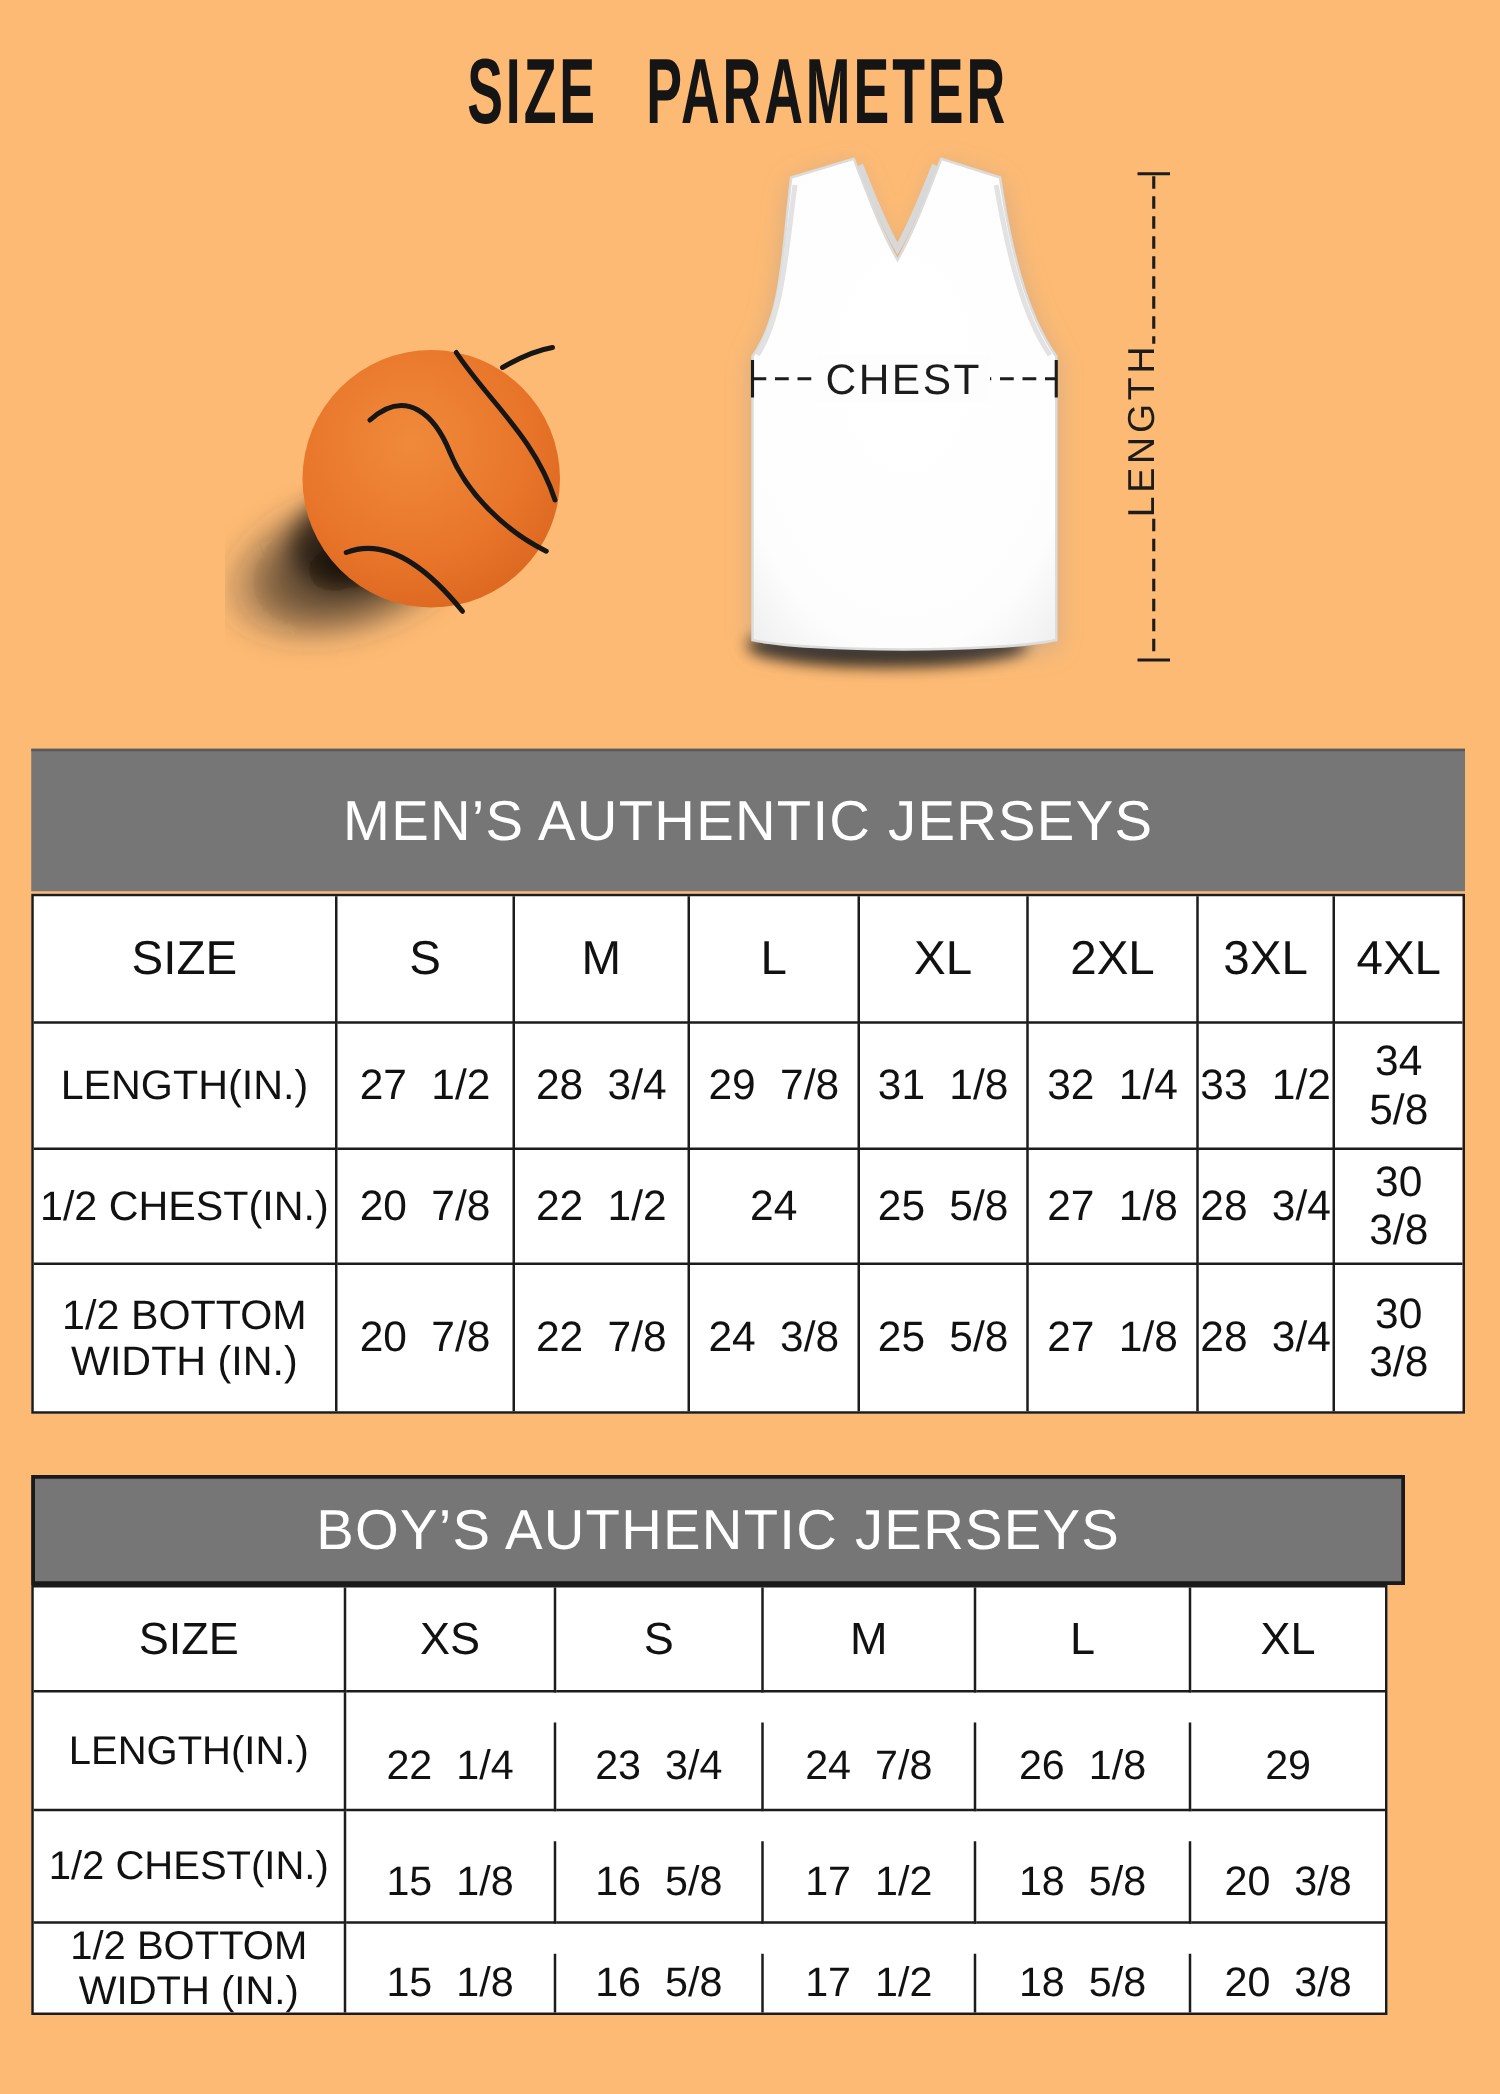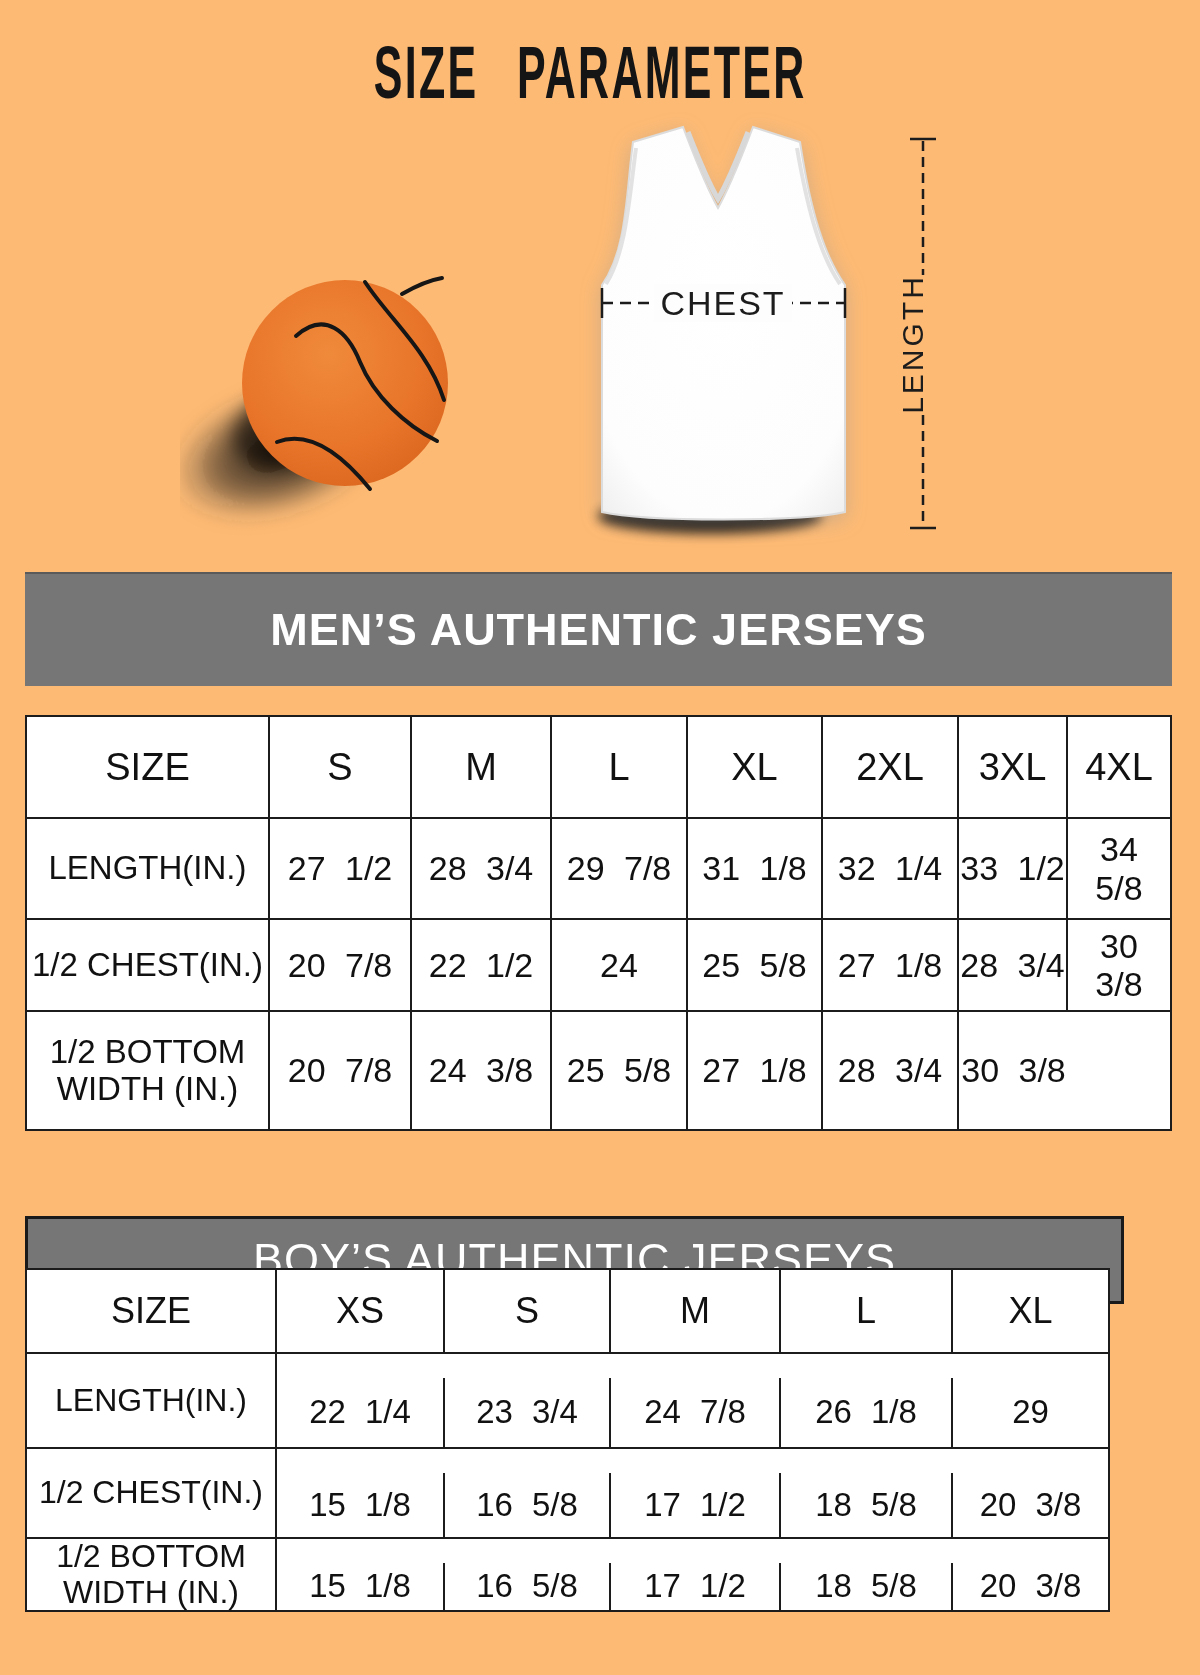--- a/index.html
+++ b/index.html
@@ -30,27 +30,27 @@
     text-align:center;white-space:pre-line;line-height:1.12;
   }
   .cell.last-col{border-right:none;}
   .cell.last-row{border-bottom:none;}
   .mens .size-head{font-size:38px;}
   .mens .row-label{font-size:33px;}
   .mens .val{font-size:34px;word-spacing:10px;}
   .boys .size-head{font-size:36px;}
   .boys .row-label{font-size:32px;}
   .boys .val{font-size:33px;word-spacing:10px;margin-top:24px;}
-  #mens-band{left:25px;top:572px;width:1147px;height:114px;border-top:2px solid #5a5a5a;font-weight:bold;}
+  #mens-band{left:25px;top:599px;width:1147px;height:114px;border-top:2px solid #5a5a5a;}
   #mens-table{
     left:25px;top:715px;width:1147px;height:416px;
     grid-template-columns:243px 142px 140px 136px 135px 136px 109px 102px;
     grid-template-rows:102px 101px 92px 117px;
   }
-  #boys-band{left:25px;top:1180px;width:1099px;height:88px;border:3px solid #1a1a1a;margin-top:36px;}
+  #boys-band{left:25px;top:1180px;width:1099px;height:88px;border:3px solid #1a1a1a;}
   #boys-table{
     left:25px;top:1268px;width:1085px;height:344px;
     grid-template-columns:250px 168px 166px 170px 172px 155px;
     grid-template-rows:84px 95px 90px 71px;
   }
   #graphic{position:absolute;left:180px;top:100px;}
 </style>
 </head>
 <body>
 <div id="page">
@@ -162,20 +162,21 @@
     <div class="cell val">22 1/2</div>
     <div class="cell val">24</div>
     <div class="cell val">25 5/8</div>
     <div class="cell val">27 1/8</div>
     <div class="cell val">28 3/4</div>
     <div class="cell val last-col">30 3/8</div>
 
     <div class="cell row-label last-row">1/2 BOTTOM
 WIDTH  (IN.)</div>
     <div class="cell val last-row">20 7/8</div>
+    <div class="cell val last-row">22 7/8</div>
     <div class="cell val last-row">24 3/8</div>
     <div class="cell val last-row">25 5/8</div>
     <div class="cell val last-row">27 1/8</div>
     <div class="cell val last-row">28 3/4</div>
     <div class="cell val last-row last-col">30 3/8</div>
   </div>
 
   <div id="boys-band" class="band">
     <span class="band-title">BOY’S AUTHENTIC JERSEYS</span>
   </div>

